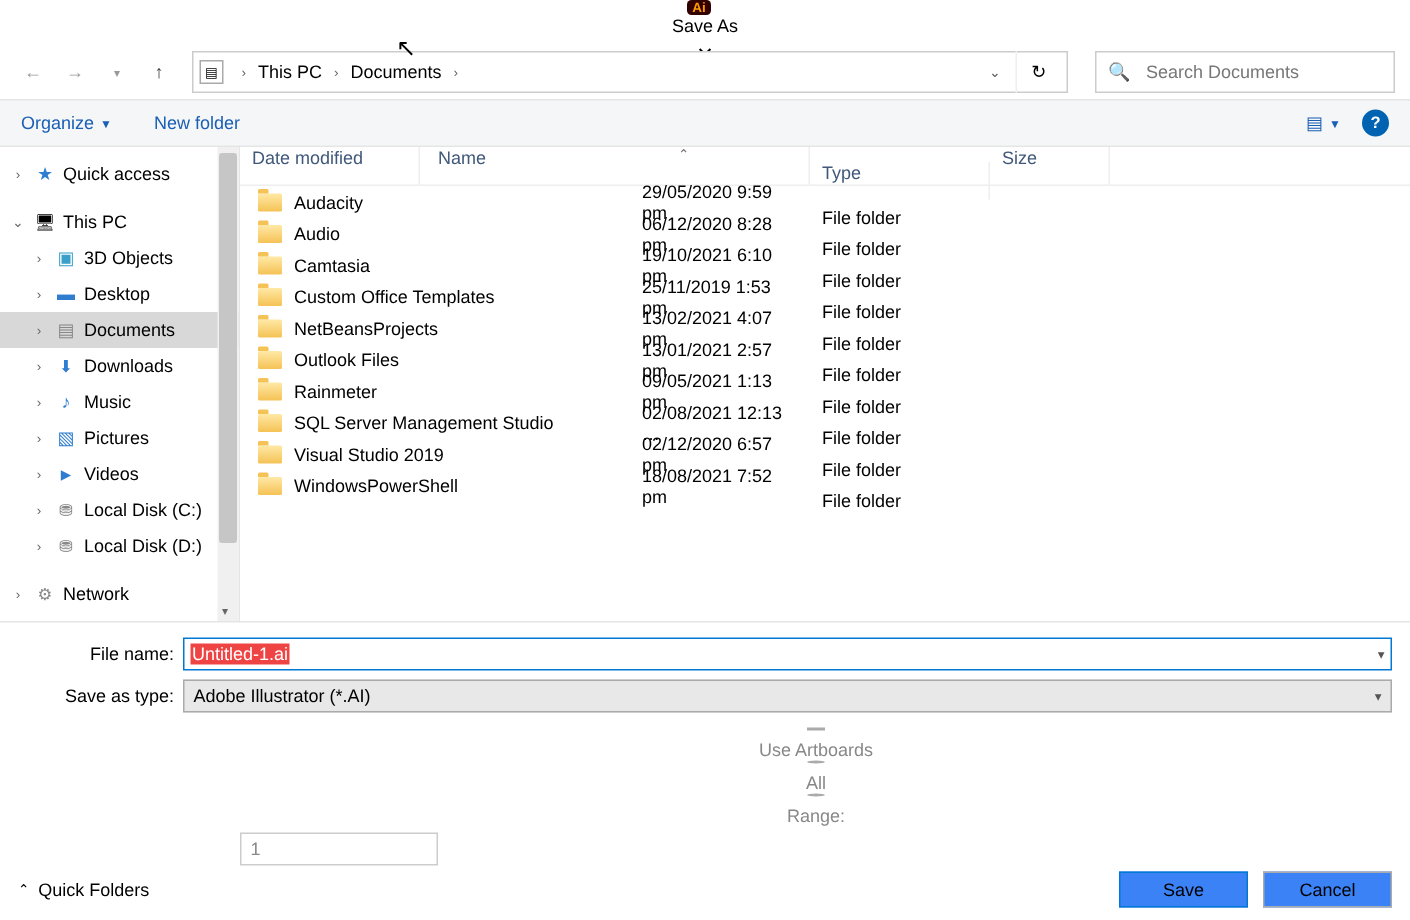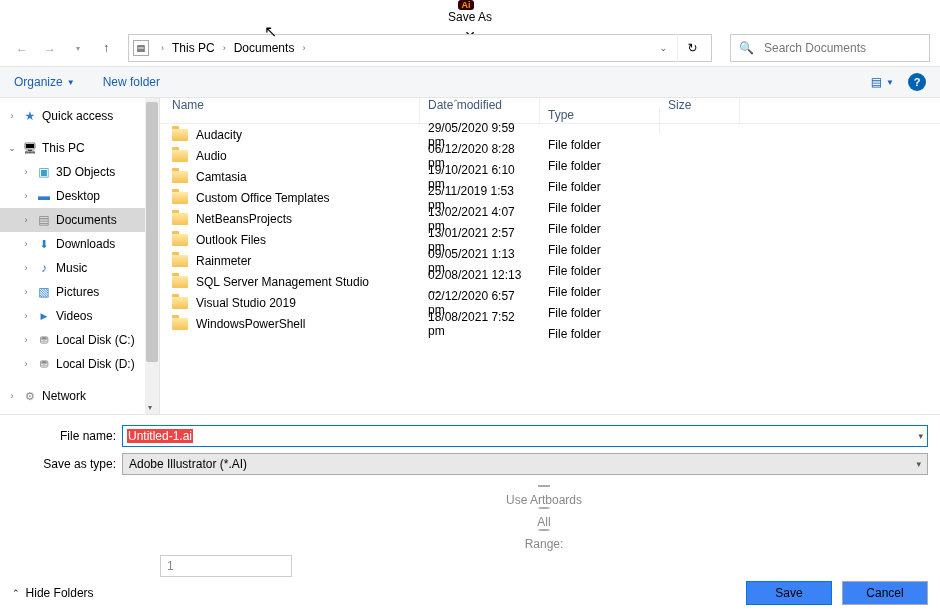--- a/index.html
+++ b/index.html
@@ -198,22 +198,22 @@
     </div>
     <div class="tree-scroll">
       <div class="tree-thumb" style="top:4px;height:260px;"></div>
       <div style="position:absolute;bottom:2px;left:3px;font-size:8px;color:#666;">▾</div>
     </div>
   </div>
 
   <div class="list">
     <span class="sort-ind">⌃</span>
     <div class="list-head">
+      <div class="col date col-divider">Date modified</div>
       <div class="col name col-divider">Name</div>
-      <div class="col date col-divider">Date modified</div>
       <div class="col type col-divider">Type</div>
       <div class="col size col-divider">Size</div>
     </div>
     <div id="rows-container" style="position:relative;">
       <span class="cursor-ghost">↖</span>
     <div class="list-row">
           <div class="col name">
             <span class="ico-folder"></span>
             <span>Audacity</span>
           </div>
@@ -337,21 +337,21 @@
     </div>
     <div class="range-input">
       <span>1</span>
     </div>
   </div>
 </div>
 
 <div class="footer">
   <div class="hide-folders">
     <span style="font-size:9px;">⌃</span>
-    <span>Hide Folders</span>
+    <span>Quick Folders</span>
   </div>
   <div class="spacer"></div>
   <div class="btn primary">
     <span>Save</span>
   </div>
   <div class="btn">
     <span>Cancel</span>
   </div>
 </div>
 

